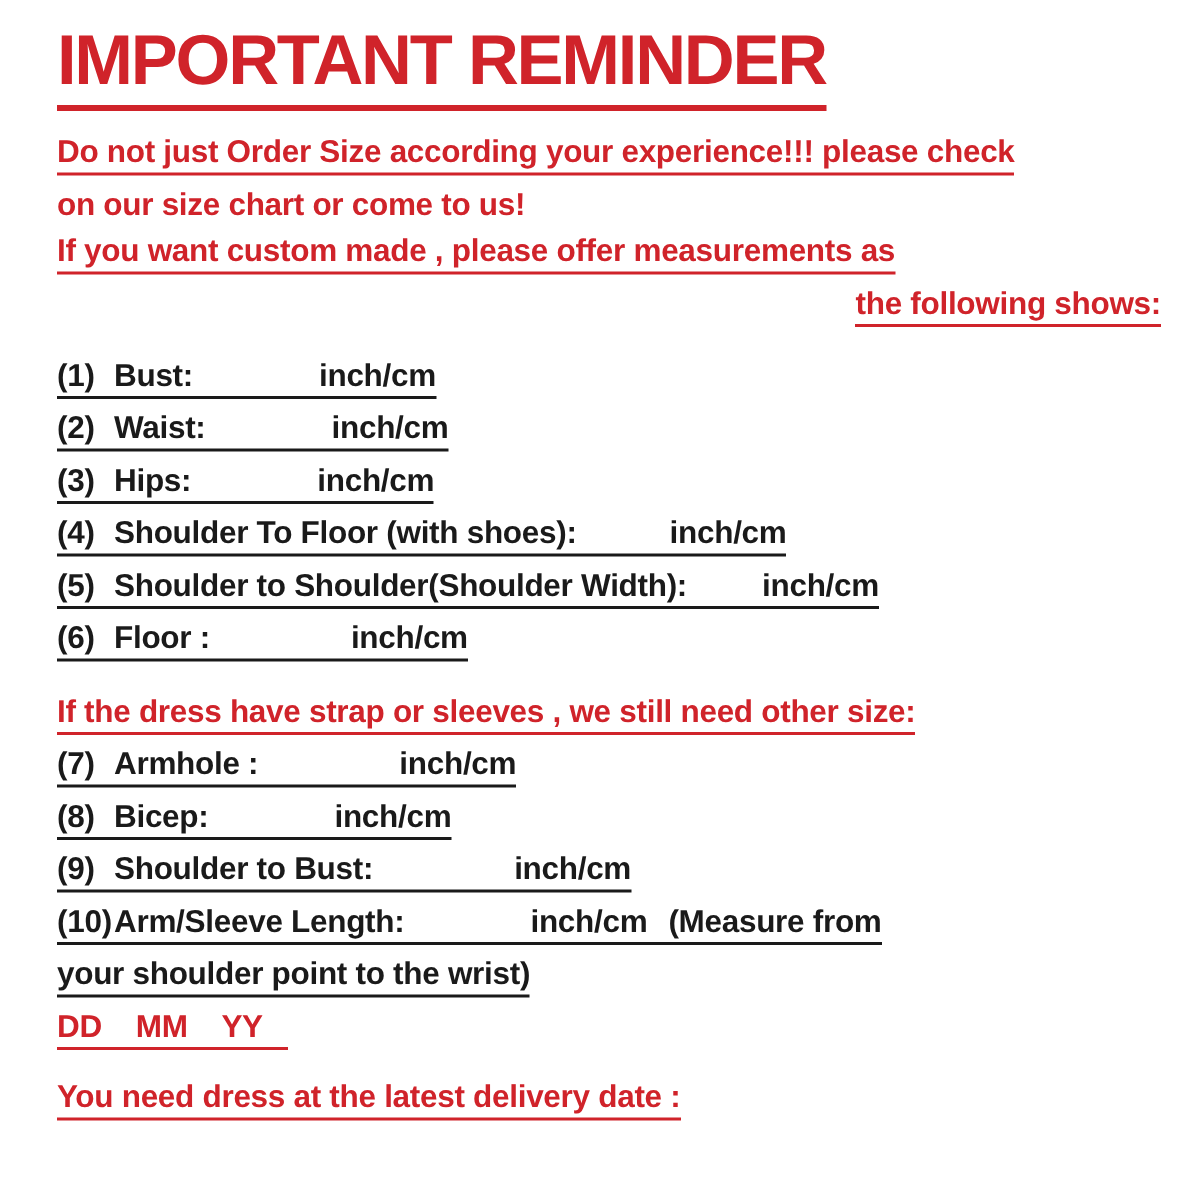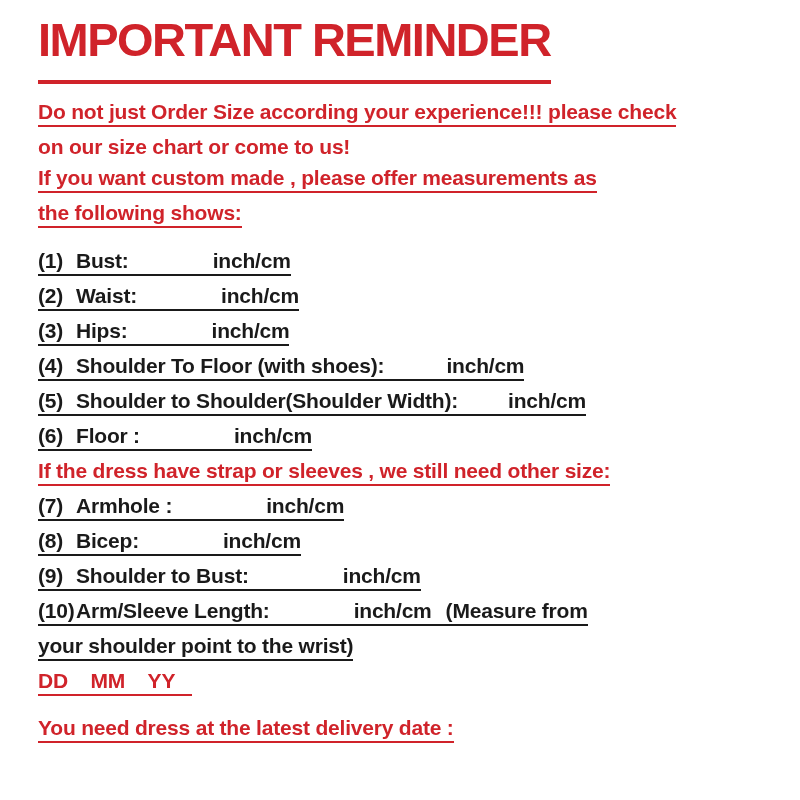--- a/index.html
+++ b/index.html
@@ -25,21 +25,21 @@
   h1 {
     margin: 0 0 16px 0;
     font-size: 47px;
     line-height: 1.0;
     letter-spacing: -1.5px;
     color: var(--red);
     white-space: nowrap;
   }
   h1 .u {
     border-bottom-width: 4px;
-    padding-bottom: 17px;
+    padding-bottom: 7px;
   }
   p {
     margin: 0 0 8px 0;
     font-size: 21px;
     line-height: 23px;
     letter-spacing: -0.2px;
     white-space: nowrap;
   }
   .u {
     display: inline-block;
@@ -52,22 +52,22 @@
     min-width: 38px;
   }
   .blank {
     display: inline-block;
     width: 84px;
   }
   .blank.sm { width: 50px; }
   .blank.md { width: 62px; }
   .blank.lg { width: 94px; }
   .note { margin-left: 14px; }
-  .gap-list  { margin-bottom: 21px; }   
-  .gap-sect  { margin-top: 8px; }      
+  .gap-list  { margin-bottom: 21px; text-align: right; }   
+  .gap-sect  { margin-top: 22px; }      
   .gap-deliv { margin-top: 20px; }      
 </style>
 </head>
 <body style="background: rgb(255, 255, 255);">
 
 <div class="page">
 
   <h1><span class="u">IMPORTANT REMINDER</span></h1>
 
   <p class="red"><span class="u">Do not just Order Size according your experience!!! please check</span></p>

